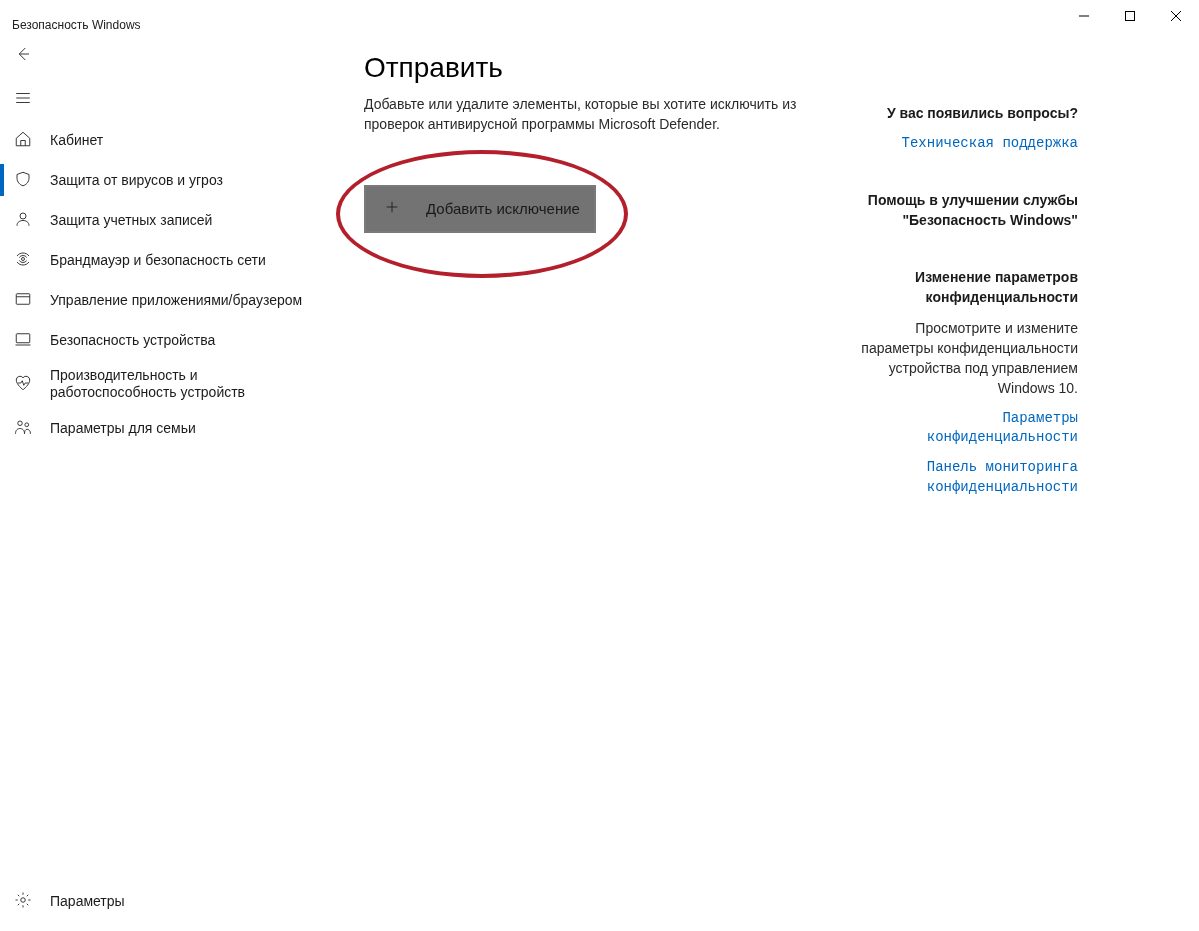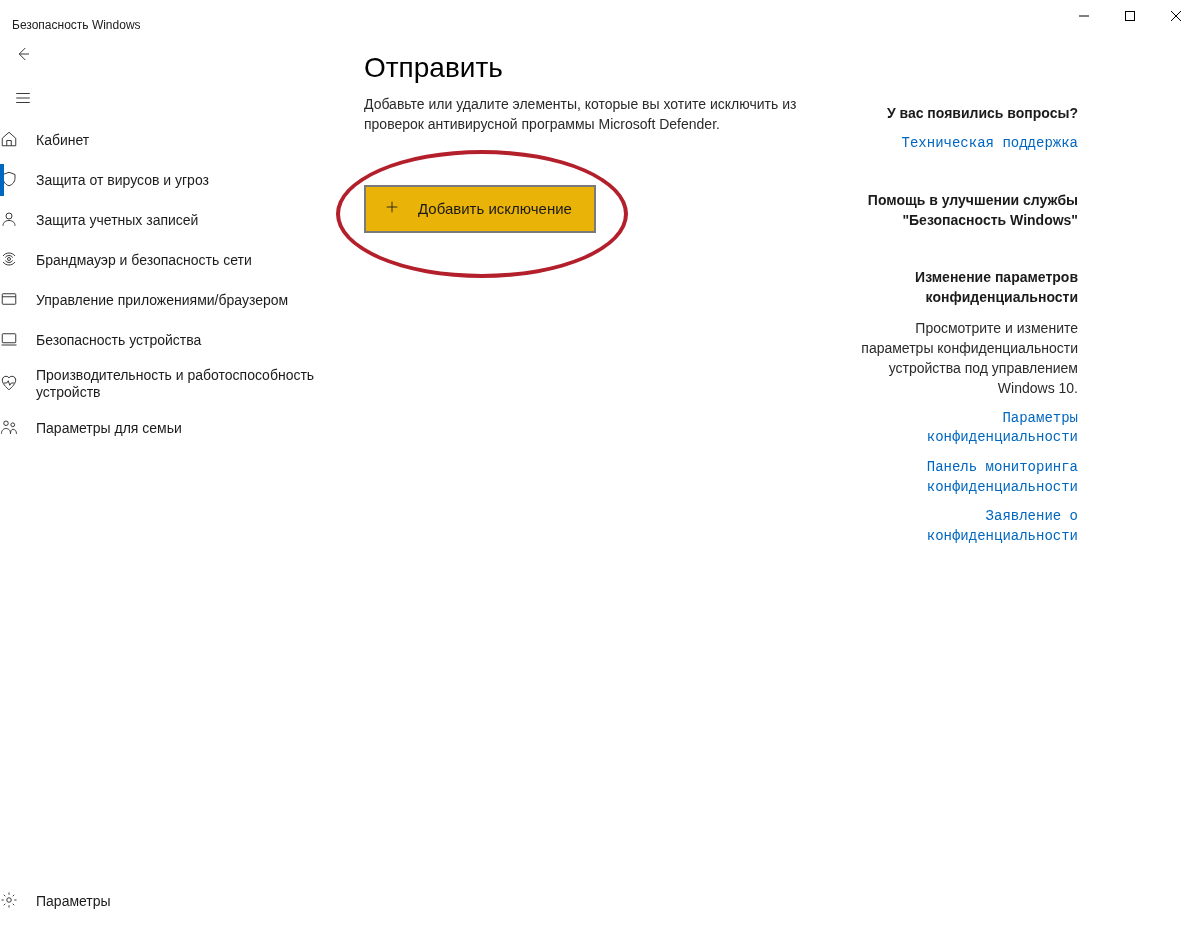--- a/index.html
+++ b/index.html
@@ -56,20 +56,21 @@
     padding-left: 14px;
   }
   .nav-btn svg, .nav-item svg {
     width: 18px; height: 18px;
     fill: none; stroke: #333; stroke-width: 1.3;
   }
   .nav-item {
     height: 40px;
     display: flex;
     align-items: center;
+    padding-left: 14px;
     gap: 18px;
     cursor: default;
     position: relative;
   }
   .nav-item.selected::before {
     content: "";
     position: absolute;
     left: 0; top: 4px; bottom: 4px;
     width: 4px;
     background: #0067c0;
@@ -115,25 +116,25 @@
     width: 292px;
     height: 128px;
     border: 4px solid #b3202c;
     border-radius: 50%;
     pointer-events: none;
   }
   .add-button {
     position: relative;
     width: 232px;
     height: 48px;
-    background: #eab308;
+    background: #737373;
     border: 2px solid #7a7a7a;
     display: flex;
     align-items: center;
-    gap: 18px;
+    gap: 26px;
     padding-left: 18px;
     font-size: 15px;
     color: #1a1a1a;
   }
   .add-button svg { width: 16px; height: 16px; stroke:#1a1a1a; stroke-width:1.3; }
   .aside {
     flex: 1;
     padding-left: 0;
     padding-right: 30px;
     padding-top: 52px;
@@ -300,17 +301,16 @@
         <a class="aside-link">Техническая поддержка</a>
       </div>
       <div class="aside-section">
         <p class="aside-heading">Помощь в улучшении службы "Безопасность Windows"</p>
       </div>
       <div class="aside-section">
         <p class="aside-heading">Изменение параметров конфиденциальности</p>
         <p class="aside-text">Просмотрите и измените параметры конфиденциальности устройства под управлением Windows 10.</p>
         <a class="aside-link">Параметры конфиденциальности</a>
         <a class="aside-link">Панель мониторинга конфиденциальности</a>
-        <a class="aside-link">Заявление о конфиденциальности</a>
       </div>
     </div>
   </div>
 </div>
 
 </body></html>

